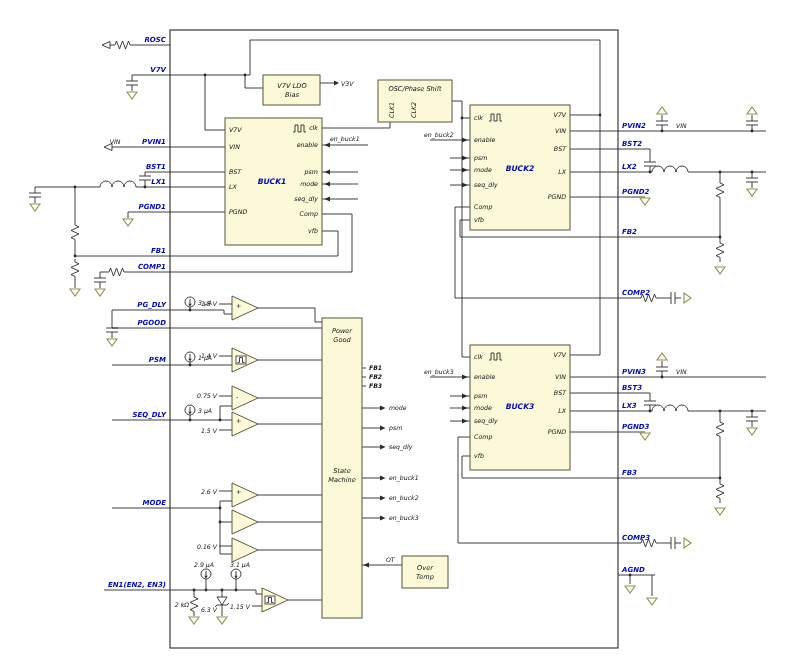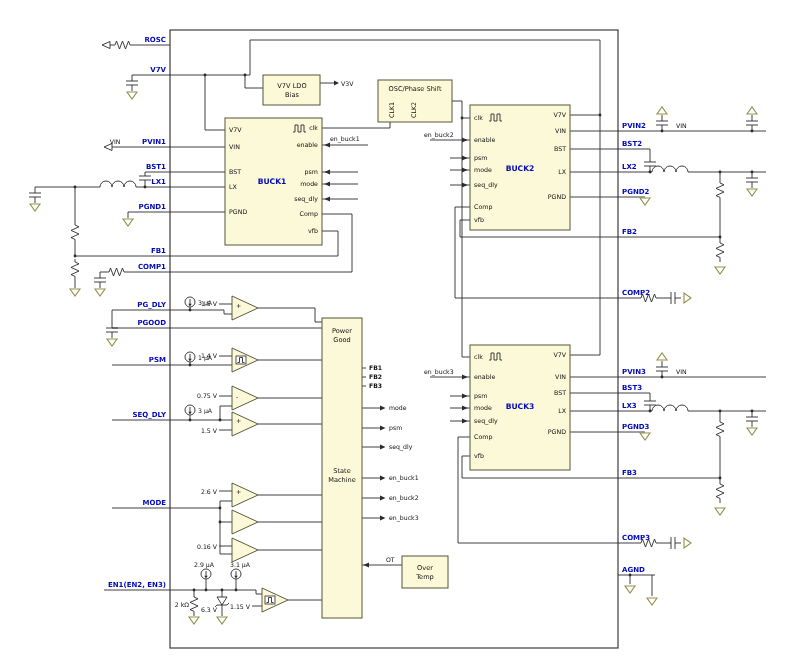--- a/index.html
+++ b/index.html
@@ -1,16 +1,16 @@
 <!DOCTYPE html>
 <html><head>
 <meta charset="utf-8">
 <style>
   html,body{margin:0;padding:0;background:#ffffff;}
-  .stage{position:relative;width:800px;height:658px;background:#ffffff;overflow:hidden;}
+  .stage{position:relative;width:800px;height:658px;background:#ffffff;overflow:hidden;font-style:italic;}
   svg text{font-family:"DejaVu Sans","Liberation Sans",sans-serif;}
   .pin{font-size:7px;font-weight:bold;fill:#0008bb;}
   .sig{font-size:6.3px;fill:#111;}
   .sigb{font-size:6.1px;font-weight:bold;fill:#111;}
   .blk{font-size:6.6px;fill:#111;text-anchor:middle;}
   .bname{font-size:7.6px;font-weight:bold;fill:#0008bb;text-anchor:middle;}
   .net{font-size:6.2px;fill:#111;}
   .thr{font-size:6.2px;fill:#111;text-anchor:end;}
   .cur{font-size:6.2px;fill:#111;}
   .w{stroke:#2a2a30;stroke-width:0.9;fill:none;}

